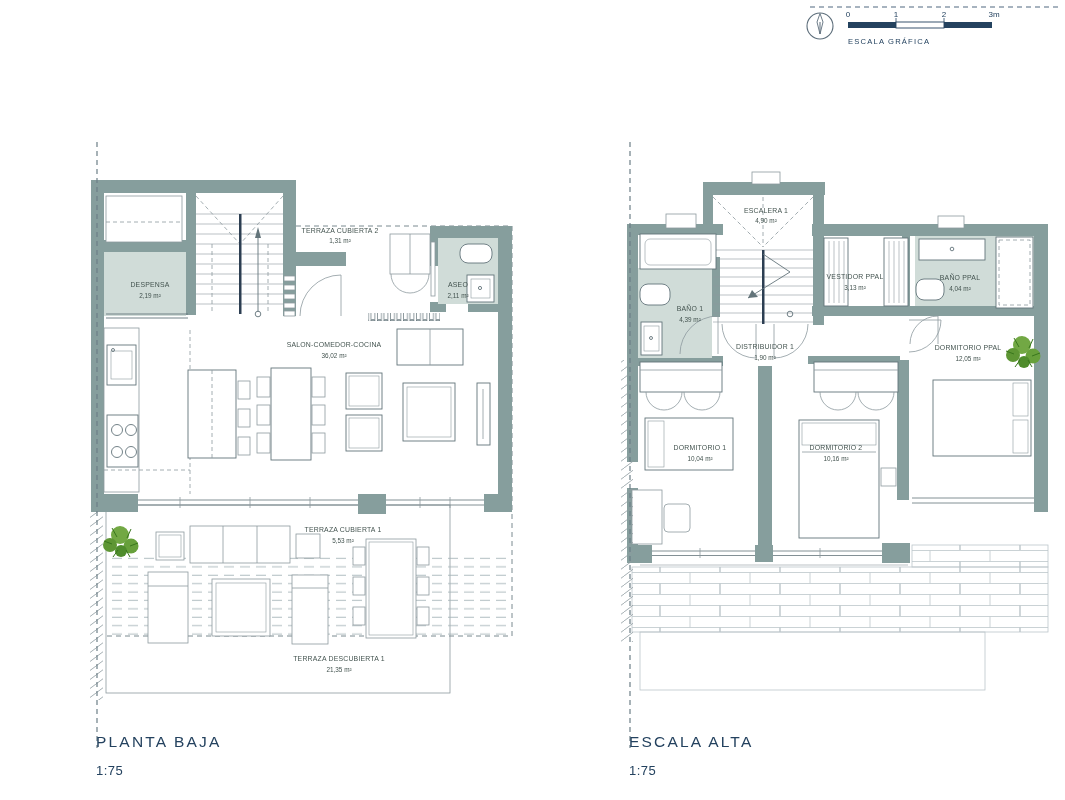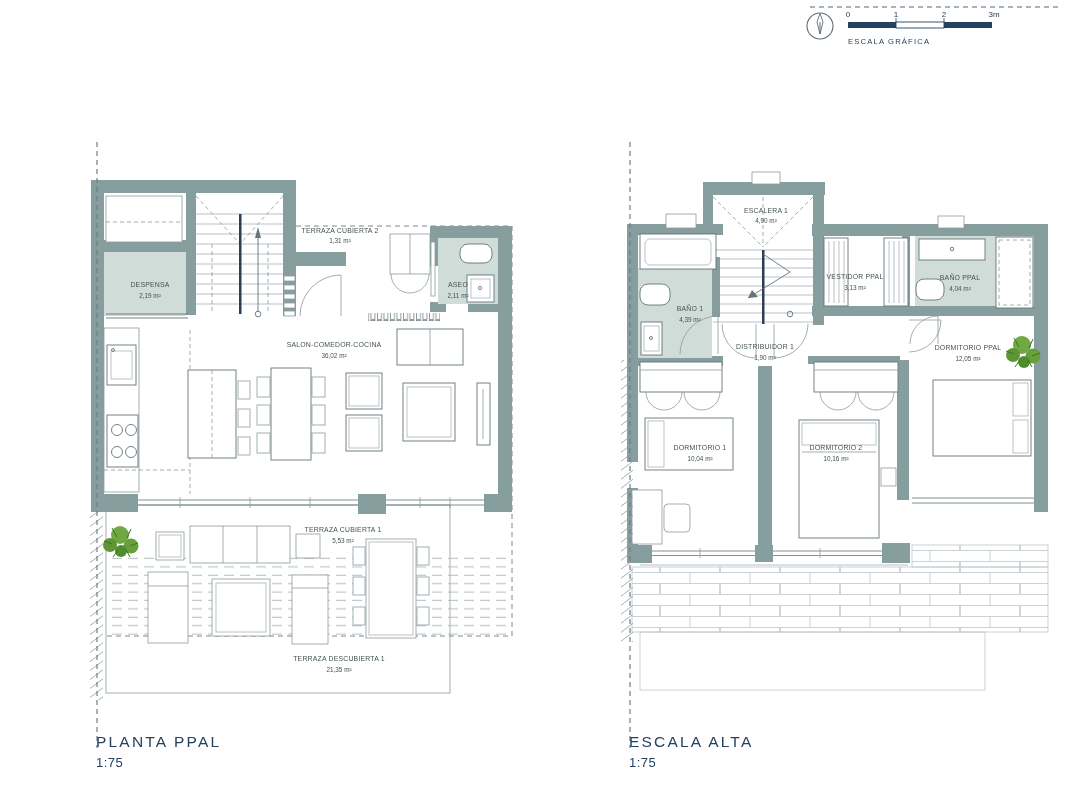--- a/index.html
+++ b/index.html
@@ -4,21 +4,21 @@
 <style>
   html,body{margin:0;padding:0;background:#ffffff}
   .sheet{position:relative;width:1065px;height:800px;background:#fff;overflow:hidden;
          font-family:"Liberation Sans",sans-serif}
   .plansvg{position:absolute;top:130px}
   #svg-baja{left:85px}
   #svg-alta{left:618px}
   #svg-scale{position:absolute;left:795px;top:0}
   .titleblock{position:absolute;color:#24425f}
   .t1{font-size:15.5px;letter-spacing:2.2px}
-  .t2{font-size:13px;margin-top:4px;letter-spacing:.5px}
+  .t2{font-size:13px;margin-top:12px;letter-spacing:.5px}
   svg text{font-family:"Liberation Sans",sans-serif}
   .rn{font-size:6.9px;fill:#43534f;letter-spacing:.2px;text-anchor:middle}
   .ra{font-size:6.4px;fill:#43534f;text-anchor:middle}
   .sb{font-size:8px;fill:#24425f;text-anchor:middle}
   .sc{font-size:7.6px;fill:#24425f;letter-spacing:1.2px}
   .w{fill:#869e9d;stroke:none}
   .lf{fill:#d0dcd8;stroke:none}
   .gl{stroke:#8d999e;fill:none;stroke-width:.8}
   .gf{stroke:#8d999e;fill:none;stroke-width:.6}
   .dl{stroke:#63747a;fill:none;stroke-width:.9}
@@ -381,21 +381,21 @@
       <text x="968" y="350" class="rn">DORMITORIO PPAL</text>
       <text x="968" y="361" class="ra">12,05 m²</text>
       <text x="700" y="450" class="rn">DORMITORIO 1</text>
       <text x="700" y="461" class="ra">10,04 m²</text>
       <text x="836" y="450" class="rn">DORMITORIO 2</text>
       <text x="836" y="461" class="ra">10,16 m²</text>
     </g>
   </svg>
 
   <div class="titleblock" style="left:96px;top:733px">
-    <div class="t1">PLANTA PPAL</div>
+    <div class="t1">PLANTA BAJA</div>
     <div class="t2">1:75</div>
   </div>
   <div class="titleblock" style="left:629px;top:733px">
     <div class="t1">ESCALA ALTA</div>
     <div class="t2">1:75</div>
   </div>
 
 </div>
 
 </body></html>

